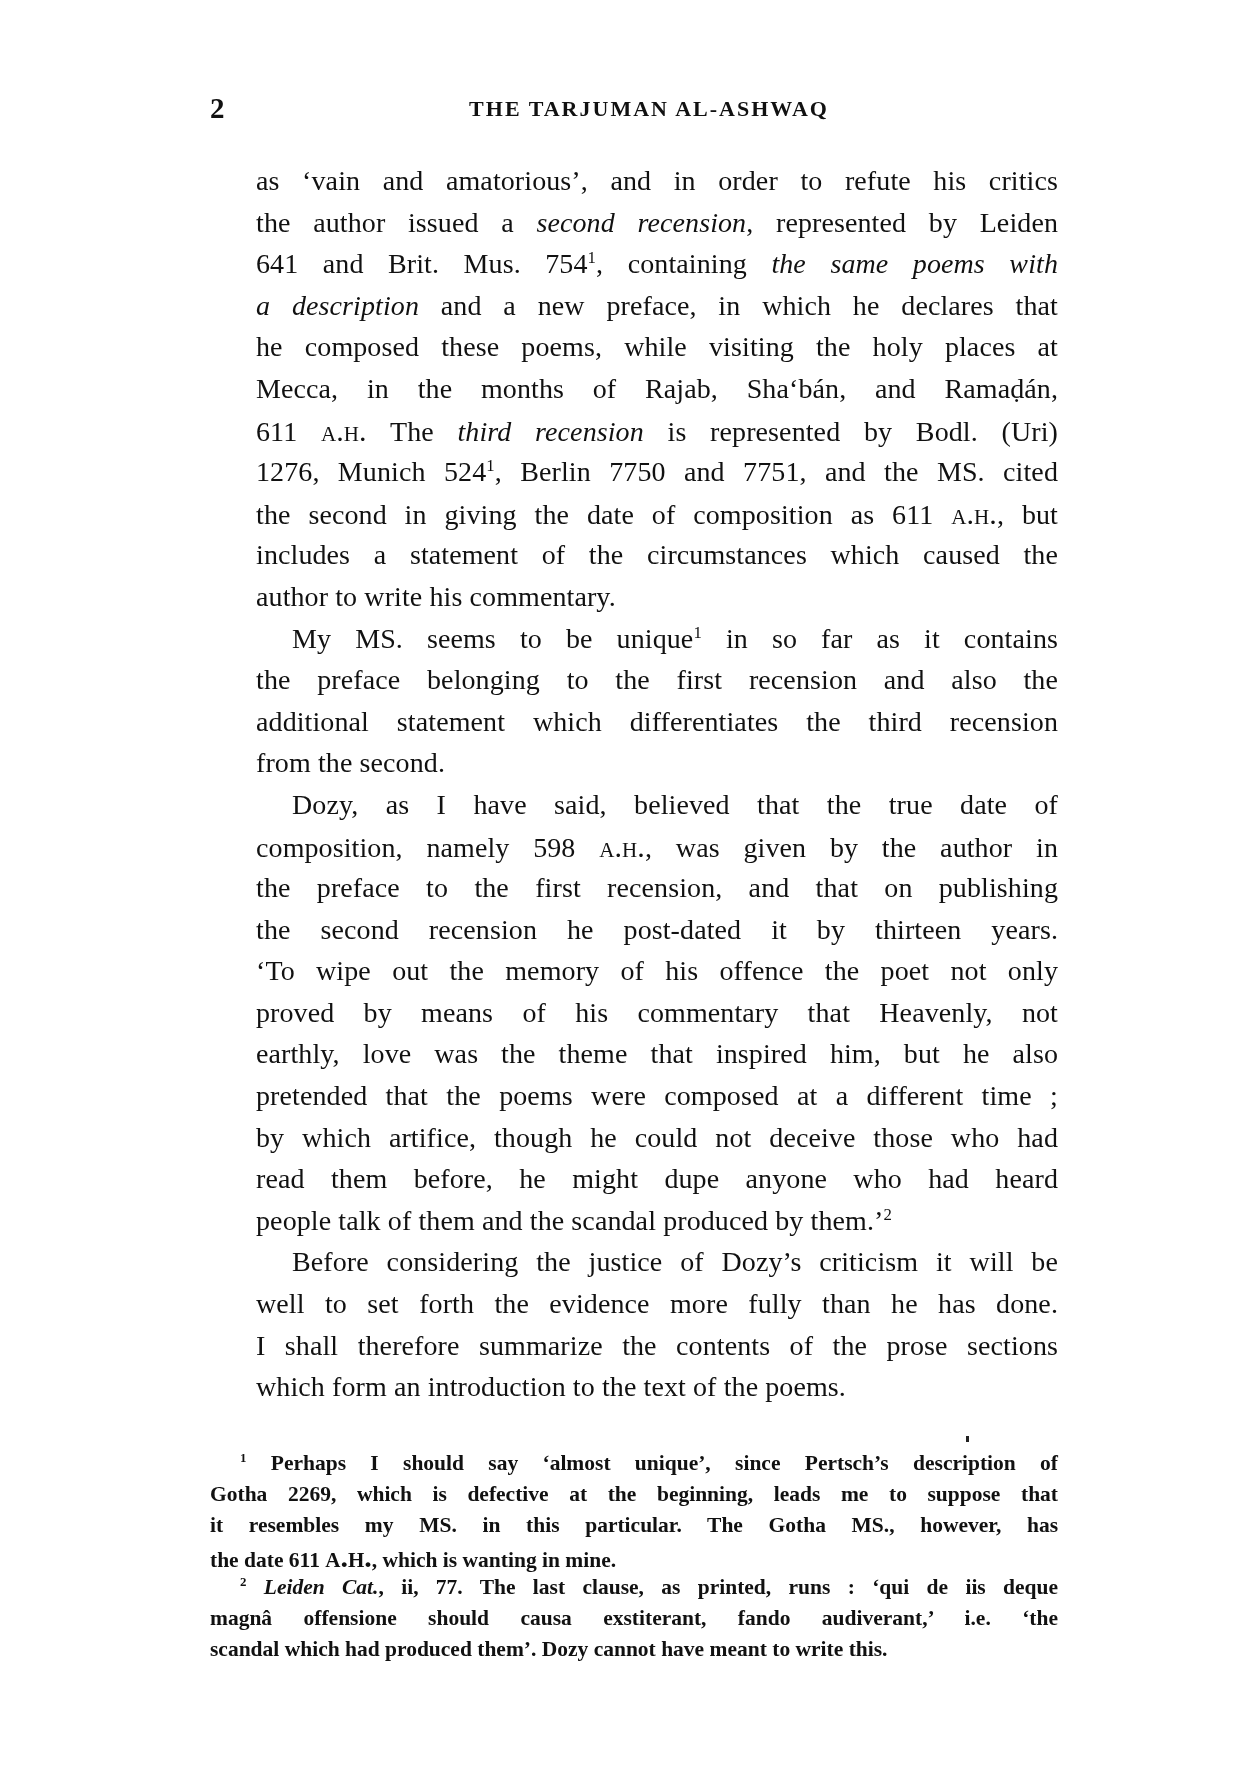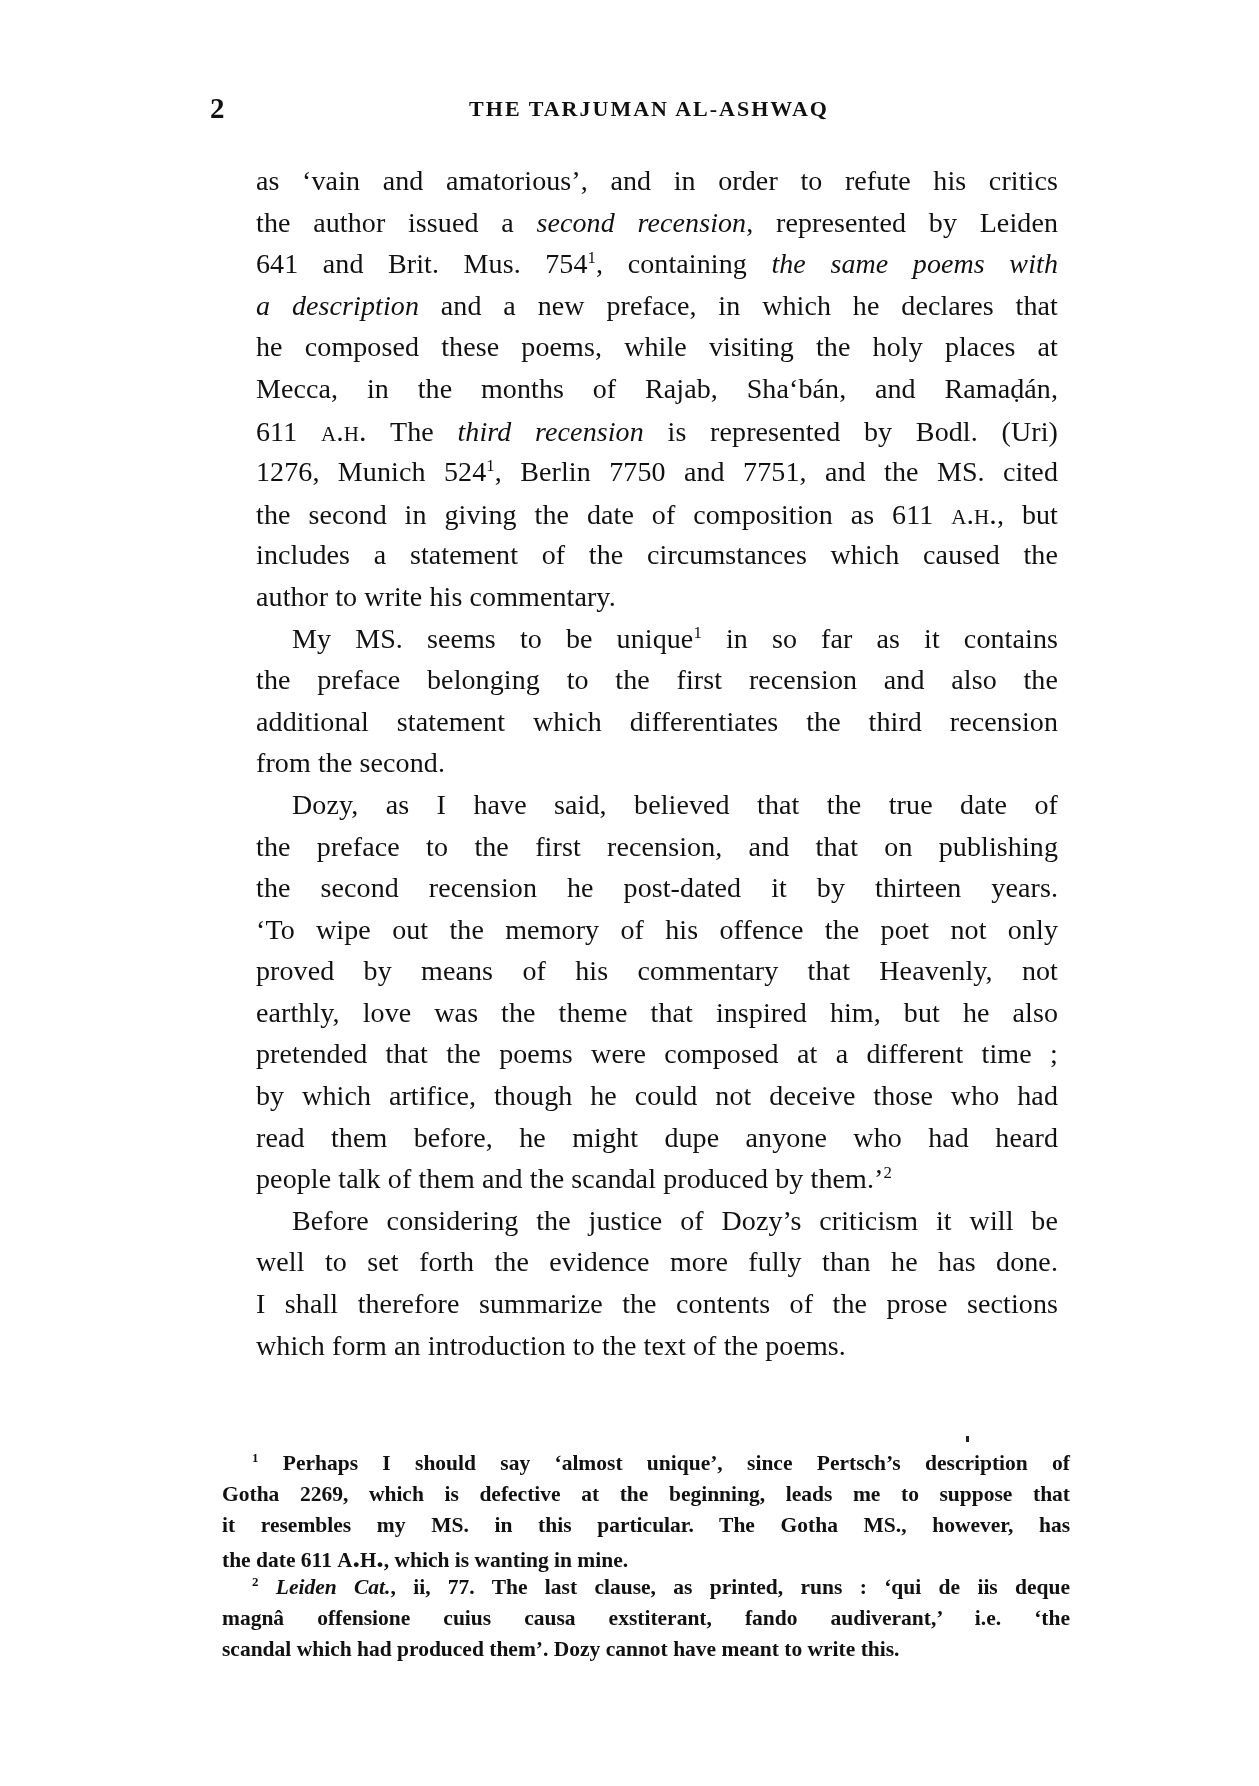--- a/index.html
+++ b/index.html
@@ -9,21 +9,21 @@
     .running-head { position: absolute; top: 92px; left: 210px; width: 848px; height: 40px; }
     .page-number { position: absolute; left: 0; top: 0; font-size: 29px; font-weight: bold; }
     .running-title { position: absolute; left: 0; right: 0; text-align: center; top: 4px;
                      font-size: 22px; letter-spacing: 2px; font-weight: bold; padding-left: 30px; }
     .body-text { position: absolute; left: 210px; top: 160px; width: 848px; }
     .line { height: 41.6px; line-height: 41.6px; font-size: 28px; white-space: nowrap;
             text-align: justify; text-align-last: justify; letter-spacing: 0.1px; margin-left: 46px; }
     .line.last { text-align-last: left; }
     .line.indent { padding-left: 36px; }
     .sc { font-variant: small-caps; font-size: 30px; }
-    .fn-area { position: absolute; left: 210px; top: 1448px; width: 848px; margin-left: 12px; }
+    .fn-area { position: absolute; left: 210px; top: 1448px; width: 848px; }
     .fn-line { height: 31px; line-height: 31px; font-size: 21.5px; font-weight: bold;
                white-space: nowrap; text-align: justify; text-align-last: justify; }
     .fn-line.last { text-align-last: left; }
     .fn-line.indent { padding-left: 30px; }
     sup { font-size: 60%; line-height: 0; vertical-align: super; }
     i { font-style: italic; }
     .stray-mark { position: absolute; left: 966px; top: 1436px; width: 3px; height: 6px; background: #222; }
   </style>
 </head>
 <body>
@@ -53,20 +53,21 @@
 
     <div>
       <div class="line indent">My MS. seems to be unique<sup>1</sup> in so far as it contains</div>
       <div class="line">the preface belonging to the first recension and also the</div>
       <div class="line">additional statement which differentiates the third recension</div>
       <div class="line last">from the second.</div>
     </div>
 
     <div>
       <div class="line indent">Dozy, as I have said, believed that the true date of</div>
+      <div class="line">composition, namely 598 <span class="sc">a.h.</span>, was given by the author in</div>
       <div class="line">the preface to the first recension, and that on publishing</div>
       <div class="line">the second recension he post-dated it by thirteen years.</div>
       <div class="line">‘To wipe out the memory of his offence the poet not only</div>
       <div class="line">proved by means of his commentary that Heavenly, not</div>
       <div class="line">earthly, love was the theme that inspired him, but he also</div>
       <div class="line">pretended that the poems were composed at a different time ;</div>
       <div class="line">by which artifice, though he could not deceive those who had</div>
       <div class="line">read them before, he might dupe anyone who had heard</div>
       <div class="line last">people talk of them and the scandal produced by them.’<sup>2</sup></div>
     </div>
@@ -83,18 +84,18 @@
 
   <div class="fn-area">
     <div>
       <div class="fn-line indent"><sup>1</sup> Perhaps I should say ‘almost unique’, since Pertsch’s description of</div>
       <div class="fn-line">Gotha 2269, which is defective at the beginning, leads me to suppose that</div>
       <div class="fn-line">it resembles my MS. in this particular.  The Gotha MS., however, has</div>
       <div class="fn-line last">the date 611 <span class="sc">a.h.</span>, which is wanting in mine.</div>
     </div>
     <div>
       <div class="fn-line indent"><sup>2</sup> <i>Leiden Cat.</i>, ii, 77.  The last clause, as printed, runs : ‘qui de iis deque</div>
-      <div class="fn-line">magnâ offensione cuius causa exstiterant, fando audiverant,’ i.e. ‘the</div>
+      <div class="fn-line">magnâ offensione should causa exstiterant, fando audiverant,’ i.e. ‘the</div>
       <div class="fn-line last">scandal which had produced them’.  Dozy cannot have meant to write this.</div>
     </div>
   </div>
 
 </div>
 
 </body></html>

